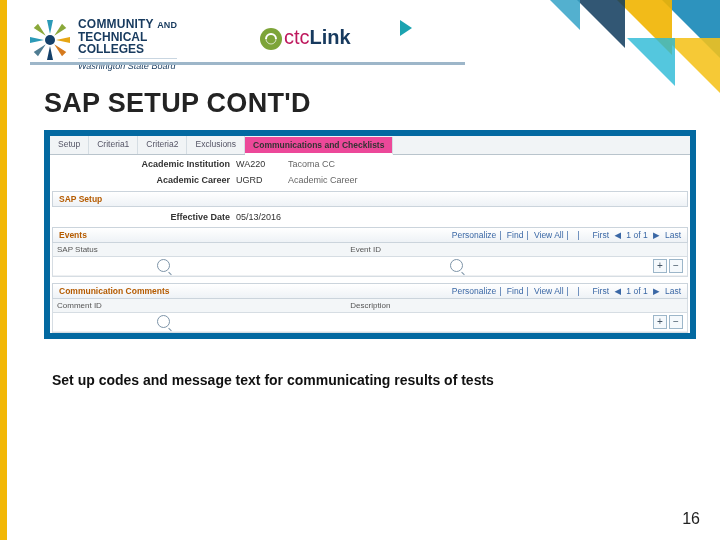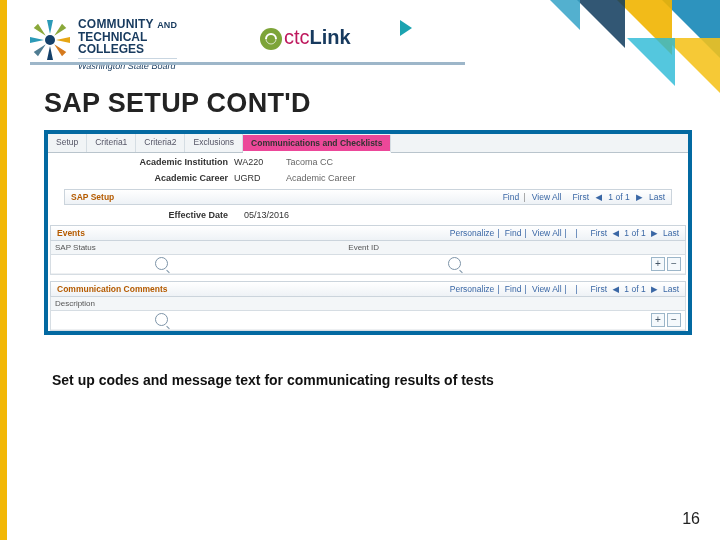--- a/index.html
+++ b/index.html
@@ -28,42 +28,42 @@
 .ctclink .circ svg{position:absolute;left:3px;top:3px}
 .ctclink .ctc{font-weight:400;color:#be185d}
 .ctclink .link{font-weight:700;color:#173a5e}
 .hr{position:absolute;left:30px;right:255px;top:62px;height:3px;background:#9db6c9}
 .arrow-play{position:absolute;top:8px;left:400px;width:0;height:0;border-top:8px solid transparent;border-bottom:8px solid transparent;border-left:12px solid #1ba3b0}
 
 
 .title{position:absolute;left:44px;top:88px;font-size:27px;font-weight:700;color:#232323;letter-spacing:.3px}
 
 
-.sap{position:absolute;left:44px;top:130px;width:640px;font-size:9px;color:#333;border:4px solid #0369a1;background:#fff}
+.sap{position:absolute;left:44px;top:130px;width:640px;font-size:9px;color:#333;border:6px solid #0369a1;background:#fff}
 
 
 .tabs{display:flex;border-bottom:1px solid #b9c4cc;background:#f1f4f6;font-size:8.5px}
 .tab{padding:3px 8px;border-right:1px solid #d5dde3;color:#556;cursor:pointer}
 .tab.active{background:#ec4899;font-weight:700;border-bottom:2px solid #fff;position:relative;top:1px;color:#333}
 
 
 .inforow{display:flex;padding:4px 0 2px 70px;font-size:9px;color:#333}
 .inforow .lbl{font-weight:700;width:110px;text-align:right;padding-right:6px}
 .inforow .val{width:52px}
 .inforow .desc{color:#666}
 
 
-.sectionbar{display:flex;justify-content:space-between;background:linear-gradient(#fff,#eef2f6);border:1px solid #cbd4dc;padding:2px 6px;font-size:8.5px;margin:4px 16px 2px}
+.sectionbar{display:flex;justify-content:space-between;background:linear-gradient(#fff,#eef2f6);border:1px solid #cbd4dc;padding:2px 6px;font-size:8.5px;margin:4px 2px 2px}
 .sectionbar .name{color:#b55b00;font-weight:700}
 .sectionbar .right{color:#3a67a5}
 .sectionbar .right span{margin-left:4px}
 .sectionbar .right .sep{color:#888}
 
 .subrow{display:flex;padding:3px 0 5px 70px;font-size:9px}
-.subrow .lbl{font-weight:700;width:110px;text-align:right;padding-right:16px}
+.subrow .lbl{font-weight:700;width:110px;text-align:right;padding-right:6px}
 
 
 .gridbar{display:flex;justify-content:space-between;background:linear-gradient(#fff,#eef2f6);border:1px solid #cbd4dc;padding:2px 6px;font-size:8.5px;margin:0 2px}
 .gridbar .name{color:#b55b00;font-weight:700}
 .gridbar .right{color:#3a67a5}
 .gridbar .right span{margin-left:3px}
 .grid{margin:0 2px;border:1px solid #d6dde3;border-top:none}
 .ghead{display:flex;background:#f3f6f8;border-bottom:1px solid #d6dde3;font-size:8px;color:#555}
 .ghead div{padding:2px 4px}
 .grow{display:flex;font-size:9px;border-bottom:1px solid #eef0f2}
@@ -162,29 +162,20 @@
       <div class="desc">Tacoma CC</div>
     </div>
     <div class="inforow">
       <div class="lbl">Academic Career</div>
       <div class="val">UGRD</div>
       <div class="desc">Academic Career</div>
     </div>
 
     <div class="sectionbar">
       <div class="name">SAP Setup</div>
-      <div class="right">
-        <span>Find</span><span class="sep">|</span>
-        <span>View All</span>&nbsp;&nbsp;
-        <span>First</span>
-        <span>◀</span>
-        <span>1 of 1</span>
-        <span>▶</span>
-        <span>Last</span>
-      </div>
     </div>
     <div class="subrow">
       <div class="lbl">Effective Date</div>
       <div>05/13/2016</div>
     </div>
 
     <div class="gridbar">
       <div class="name">Events</div>
       <div class="right">
         <span>Personalize</span><span class="sep">|</span>
@@ -222,20 +213,21 @@
         <span class="icon"></span>&nbsp;
         <span>First</span>
         <span>◀</span>
         <span>1 of 1</span>
         <span>▶</span>
         <span>Last</span>
       </div>
     </div>
     <div class="grid">
       <div class="ghead">
+        <div class="col1">Comment ID</div>
         <div class="col2">Description</div>
         <div class="col3"></div>
       </div>
       <div class="grow">
         <div class="col1"><span style="display:inline-block;width:100px"></span><span class="mag"></span></div>
         <div class="col2"></div>
         <div class="col3"><span class="plus">+</span><span class="minus">−</span></div>
       </div>
     </div>
   </div>

